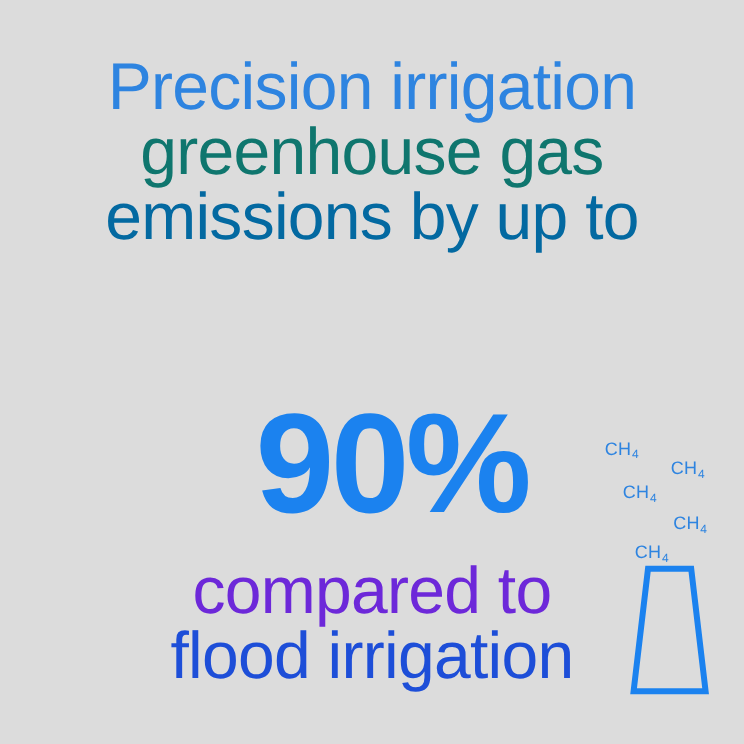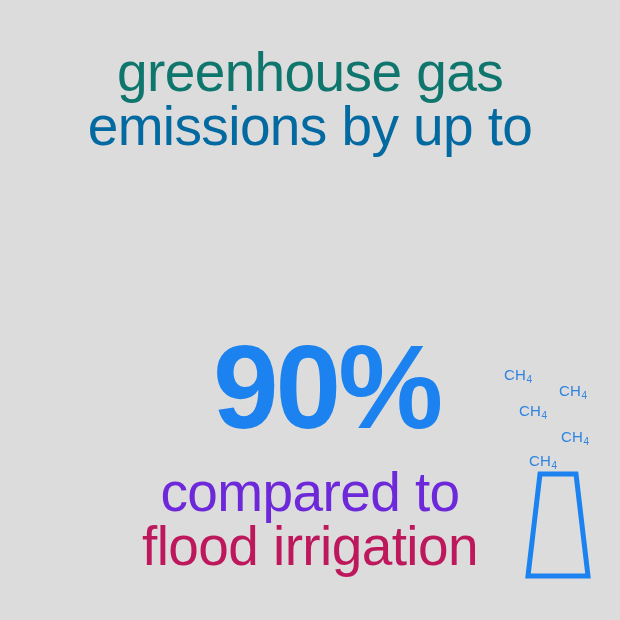--- a/index.html
+++ b/index.html
@@ -117,31 +117,32 @@
     height: 112px;
     display: block;
   }
 </style>
 </head>
 <body style="background: rgb(220, 220, 220);">
 
 <div id="infographic" style="background: rgb(220, 220, 220);">
 
   <div class="headline">
+    <span class="hl-line" style="color: rgb(46, 132, 224);">Precision irrigation</span>
     <span class="hl-line" style="color: #0f766e;">greenhouse gas</span>
     <span class="hl-line" style="color: #0369a1;">emissions by up to</span>
   </div>
 
   <div class="stat">
     <span class="stat-value" style="color: rgb(27, 130, 239); margin-left: 33px;">90%</span>
   </div>
 
   <div class="footer">
     <span class="ft-line" style="color: #6d28d9;">compared to</span>
-    <span class="ft-line" style="color: #be185d; text-align: center;">flood irrigation</span>
+    <span class="ft-line" style="color: #1d4ed8; text-align: center;">flood irrigation</span>
   </div>
 
   <div class="emission-graphic">
 
     <span class="ch4 m0" style="color: rgb(46, 132, 224);"><span>CH</span><sub>4</sub></span>
 
     <span class="ch4 m1" style="color: rgb(46, 132, 224);"><span>CH</span><sub>4</sub></span>
 
     <span class="ch4 m2" style="color: rgb(46, 132, 224);"><span>CH</span><sub>4</sub></span>
 

